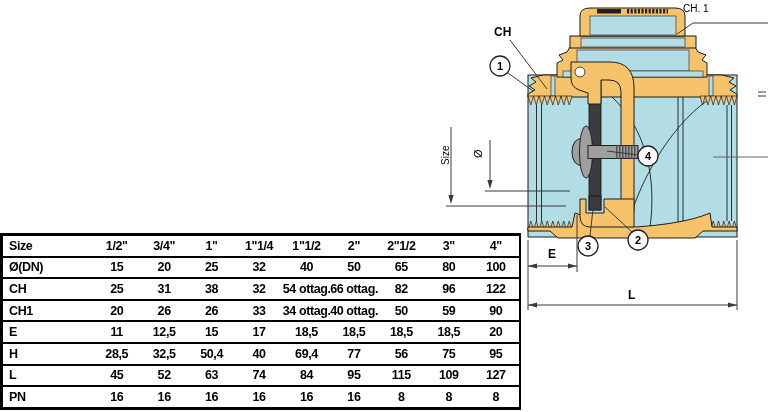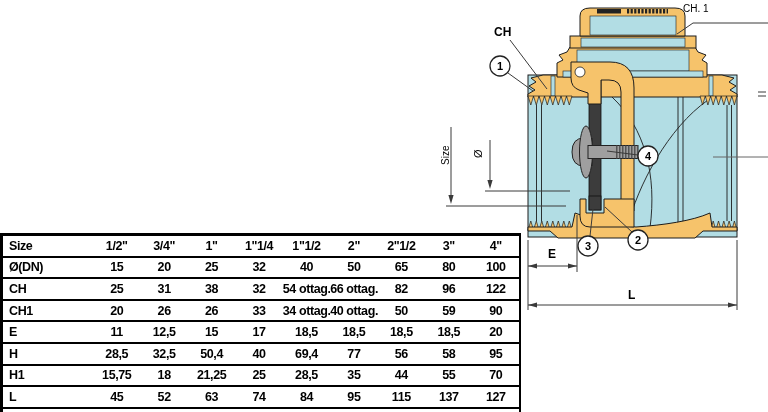--- a/index.html
+++ b/index.html
@@ -201,45 +201,33 @@
         </tr>
         <tr>
           <td class="lbl">H</td>
           <td class="val">28,5</td>
           <td class="val">32,5</td>
           <td class="val">50,4</td>
           <td class="val">40</td>
           <td class="val">69,4</td>
           <td class="val">77</td>
           <td class="val">56</td>
-          <td class="val">58</td>
+          <td class="val">75</td>
           <td class="val">95</td>
-        </tr>
-        <tr>
-          <td class="lbl">H1</td>
-          <td class="val">15,75</td>
-          <td class="val">18</td>
-          <td class="val">21,25</td>
-          <td class="val">25</td>
-          <td class="val">28,5</td>
-          <td class="val">35</td>
-          <td class="val">44</td>
-          <td class="val">55</td>
-          <td class="val">70</td>
         </tr>
         <tr>
           <td class="lbl">L</td>
           <td class="val">45</td>
           <td class="val">52</td>
           <td class="val">63</td>
           <td class="val">74</td>
           <td class="val">84</td>
           <td class="val">95</td>
           <td class="val">115</td>
-          <td class="val">137</td>
+          <td class="val">109</td>
           <td class="val">127</td>
         </tr>
         <tr>
           <td class="lbl">PN</td>
           <td class="val">16</td>
           <td class="val">16</td>
           <td class="val">16</td>
           <td class="val">16</td>
           <td class="val">16</td>
           <td class="val">16</td>

